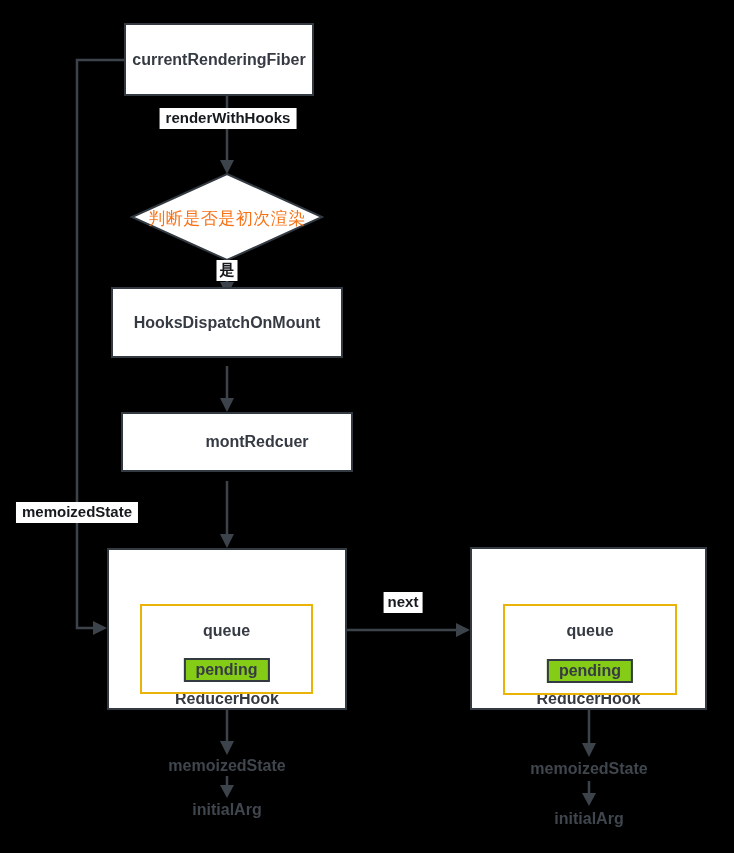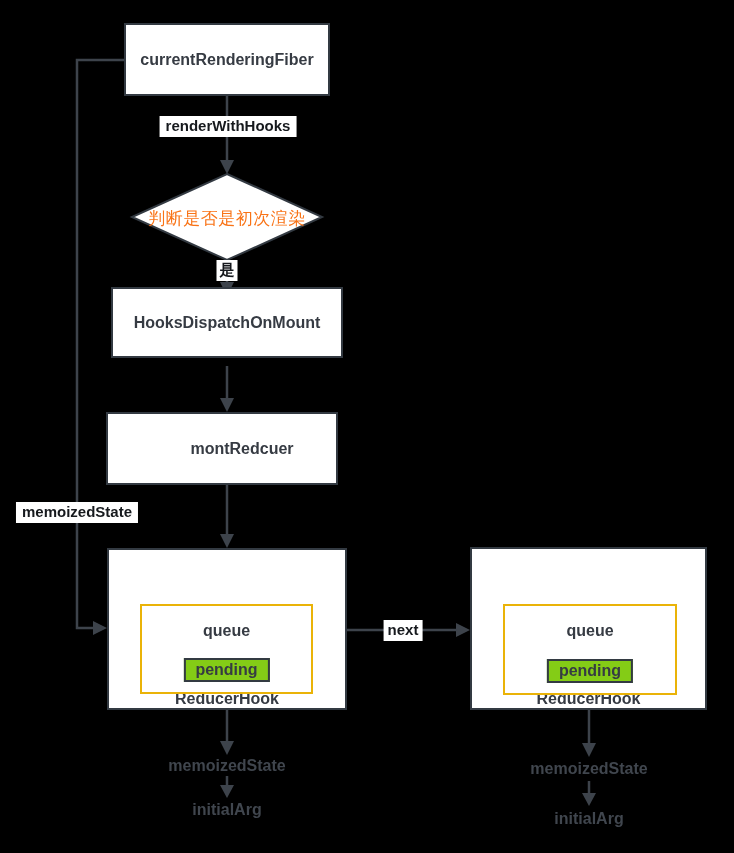--- a/index.html
+++ b/index.html
@@ -69,49 +69,49 @@
     <path d="M227 776 L227 785" stroke="#3d434b" stroke-width="2.5" fill="none"></path>
     <polygon points="220,785 234,785 227,798" fill="#3d434b"></polygon>
 
     <path d="M589 710 L589 743" stroke="#3d434b" stroke-width="2.5" fill="none"></path>
     <polygon points="582,743 596,743 589,757" fill="#3d434b"></polygon>
 
     <path d="M589 781 L589 793" stroke="#3d434b" stroke-width="2.5" fill="none"></path>
     <polygon points="582,793 596,793 589,806" fill="#3d434b"></polygon>
   </svg>
 
-  <div class="node" style="left:124px;top:23px;width:206px;height:73px;">
+  <div class="node" style="left:124px;top:23px;width:190px;height:73px;">
     <span>currentRenderingFiber</span>
   </div>
 
-  <div class="chip" style="left:228px;top:116px;transform:translateX(-50%);">renderWithHooks</div>
+  <div class="chip" style="left:228px;top:108px;transform:translateX(-50%);">renderWithHooks</div>
 
   <div class="diamond-text">判断是否是初次渲染</div>
 
   <div class="chip" style="left:227px;top:260px;transform:translateX(-50%);padding:2px 3px;">是</div>
 
   <div class="node" style="left:111px;top:287px;width:232px;height:71px;">
     <span>HooksDispatchOnMount</span>
   </div>
 
-  <div class="node" style="left:106px;top:412px;width:232px;height:73px;padding-left:40px;">
+  <div class="node" style="left:121px;top:412px;width:232px;height:60px;padding-left:40px;">
     <span>montRedcuer</span>
   </div>
 
   <div class="chip" style="left:77px;top:502px;transform:translateX(-50%);">memoizedState</div>
 
   <div class="node hook" style="left:107px;top:548px;width:240px;height:162px;">
     <div class="hook-title">ReducerHook</div>
     <div class="queue-box" style="left:31px;top:54px;width:173px;height:90px;">
       <div class="queue-label">queue</div>
       <div class="pending-box">pending</div>
     </div>
   </div>
 
-  <div class="chip" style="left:403px;top:620px;transform:translateX(-50%);padding:2px 4px;">next</div>
+  <div class="chip" style="left:403px;top:592px;transform:translateX(-50%);padding:2px 4px;">next</div>
 
   <div class="node hook" style="left:470px;top:547px;width:237px;height:163px;">
     <div class="hook-title">ReducerHook</div>
     <div class="queue-box" style="left:31px;top:55px;width:174px;height:91px;">
       <div class="queue-label">queue</div>
       <div class="pending-box">pending</div>
     </div>
   </div>
 
   <div class="muted" style="left:227px;top:757px;transform:translateX(-50%);">memoizedState</div>

